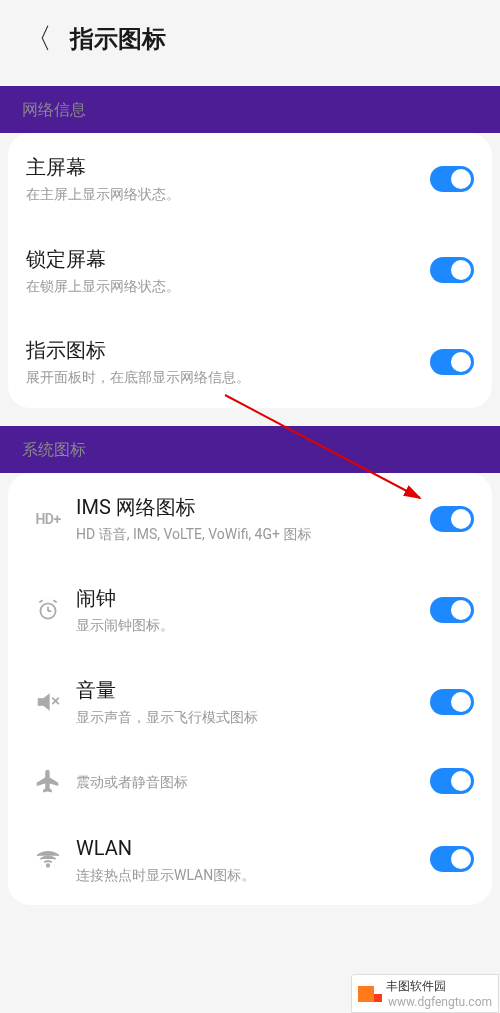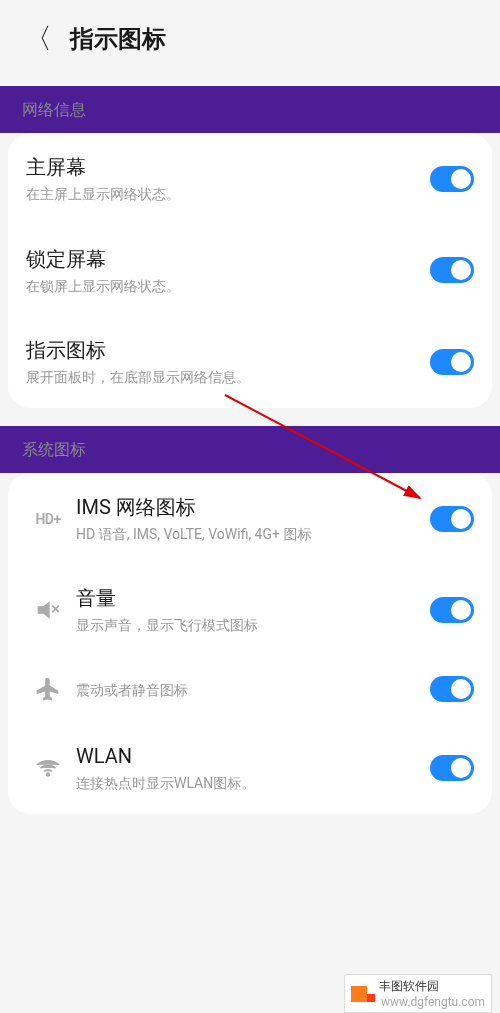--- a/index.html
+++ b/index.html
@@ -90,21 +90,21 @@
   position: absolute;
   top: 390px;
   left: 220px;
   width: 260px;
   height: 130px;
   pointer-events: none;
   z-index: 10;
 }
 .watermark {
   position: absolute;
-  right: 8px;
+  right: 1px;
   bottom: 0;
   background: #fff;
   border: 1px solid #ddd;
   border-radius: 3px 0 0 0;
   display: flex;
   align-items: center;
   padding: 3px 6px;
   font-size: 12px;
   z-index: 20;
 }
@@ -156,20 +156,36 @@
 <div class="section-label">系统图标</div>
 
 <div class="group2">
   <div class="row">
     <div class="icon">
         <span class="hdplus">HD+</span>
       </div>
     <div class="texts">
       <div class="t1">IMS 网络图标</div>
       <div class="t2">HD 语音, IMS, VoLTE, VoWifi, 4G+ 图标</div>
+    </div>
+    <div class="toggle"></div>
+  </div>
+  <div class="row">
+    <div class="icon">
+      <svg viewBox="0 0 24 24">
+          <circle cx="12" cy="13" r="7" fill="none" stroke-width="1.6"></circle>
+          <line x1="12" y1="13" x2="12" y2="9" stroke-width="1.6"></line>
+          <line x1="12" y1="13" x2="15" y2="13" stroke-width="1.6"></line>
+          <line x1="4" y1="5" x2="7" y2="3" stroke-width="1.6"></line>
+          <line x1="20" y1="5" x2="17" y2="3" stroke-width="1.6"></line>
+        </svg>
+    </div>
+    <div class="texts">
+      <div class="t1">闹钟</div>
+      <div class="t2">显示闹钟图标。</div>
     </div>
     <div class="toggle"></div>
   </div>
   <div class="row">
     <div class="icon">
       <svg viewBox="0 0 24 24">
           <polygon points="3,9 8,9 13,5 13,19 8,15 3,15"></polygon>
           <line x1="16" y1="8" x2="22" y2="14" stroke-width="1.6"></line>
           <line x1="22" y1="8" x2="16" y2="14" stroke-width="1.6"></line>
         </svg>

